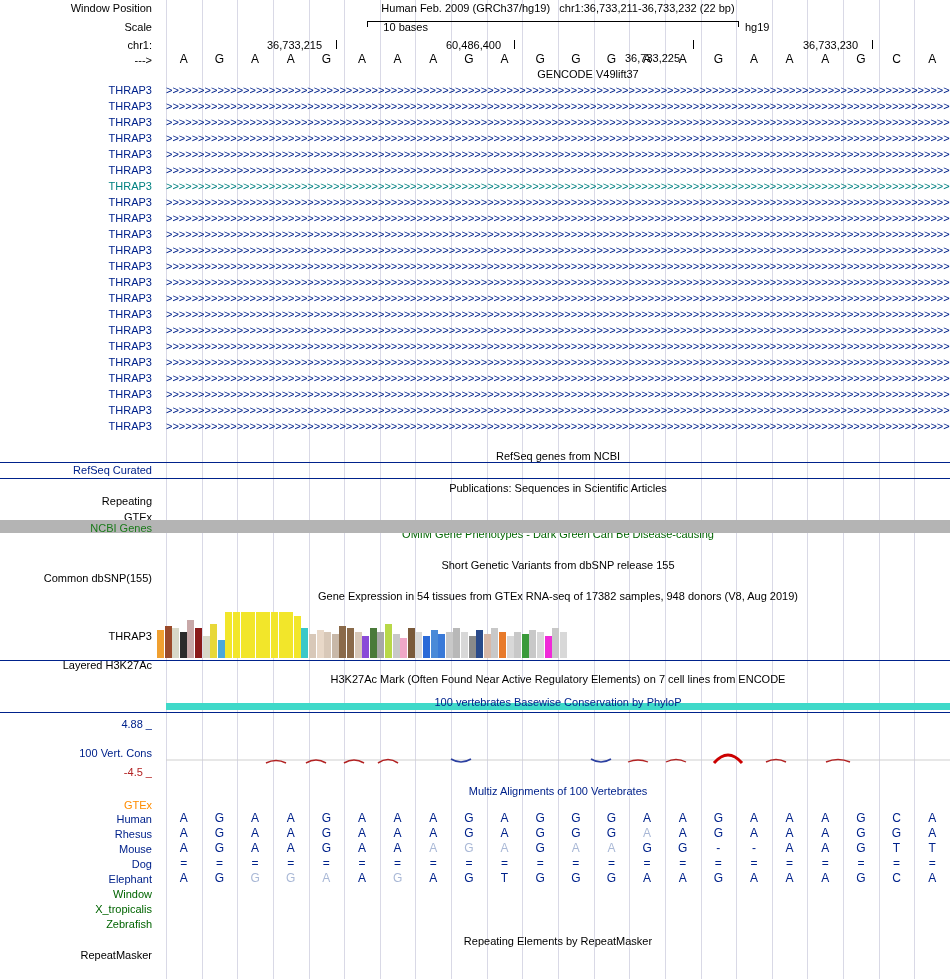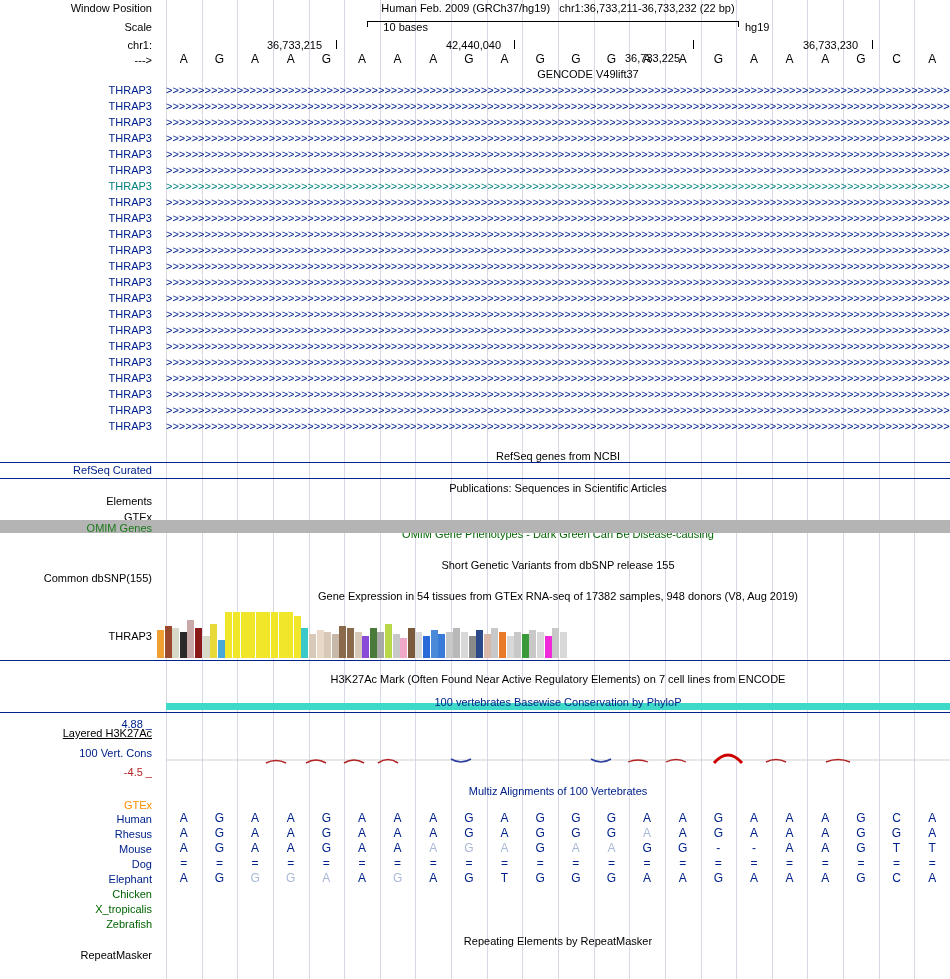--- a/index.html
+++ b/index.html
@@ -94,21 +94,21 @@
 
 <div class="label" style="top:21px;width:152px;left:0;">Scale</div>
 <div style="position:absolute;top:21px;left:318px;width:110px;text-align:right;font-size:11px;">10 bases</div>
 <div class="scalebar" style="left:367px;top:21px;width:370px;"></div>
 <div style="position:absolute;top:21px;left:745px;font-size:11px;">hg19</div>
 
 <div class="label" style="top:39px;width:152px;left:0;">chr1:</div>
 <div style="position:absolute;top:39px;left:166px;width:784px;height:14px;">
   <span style="position:absolute;left:101px;font-size:11px;">36,733,215</span>
   <div class="tickmark" style="left:170px;top:1px;"></div>
-  <span style="position:absolute;left:280px;font-size:11px;">42,440,040</span>
+  <span style="position:absolute;left:280px;font-size:11px;">60,486,400</span>
   <div class="tickmark" style="left:348px;top:1px;"></div>
   <span style="position:absolute;left:459px;font-size:11px;margin-top:13px;">36,733,225</span>
   <div class="tickmark" style="left:527px;top:1px;"></div>
   <span style="position:absolute;left:637px;font-size:11px;">36,733,230</span>
   <div class="tickmark" style="left:706px;top:1px;"></div>
 </div>
 
 <div class="label" style="top:54px;width:152px;left:0;">---&gt;</div>
 <div class="baserow" id="seqrow" style="top:52px;">
     <span style="left: 0px; width: 35.6364px;">A</span>
@@ -183,26 +183,26 @@
     <div class="label blue" style="top: 420px; width: 152px; left: 0px;">THRAP3</div>
     <div class="generow" style="top: 420px;">&gt;&gt;&gt;&gt;&gt;&gt;&gt;&gt;&gt;&gt;&gt;&gt;&gt;&gt;&gt;&gt;&gt;&gt;&gt;&gt;&gt;&gt;&gt;&gt;&gt;&gt;&gt;&gt;&gt;&gt;&gt;&gt;&gt;&gt;&gt;&gt;&gt;&gt;&gt;&gt;&gt;&gt;&gt;&gt;&gt;&gt;&gt;&gt;&gt;&gt;&gt;&gt;&gt;&gt;&gt;&gt;&gt;&gt;&gt;&gt;&gt;&gt;&gt;&gt;&gt;&gt;&gt;&gt;&gt;&gt;&gt;&gt;&gt;&gt;&gt;&gt;&gt;&gt;&gt;&gt;&gt;&gt;&gt;&gt;&gt;&gt;&gt;&gt;&gt;&gt;&gt;&gt;&gt;&gt;&gt;&gt;&gt;&gt;&gt;&gt;&gt;&gt;&gt;&gt;&gt;&gt;&gt;&gt;&gt;&gt;&gt;&gt;&gt;&gt;&gt;&gt;&gt;&gt;&gt;&gt;&gt;&gt;&gt;&gt;&gt;&gt;&gt;&gt;&gt;&gt;&gt;&gt;&gt;&gt;&gt;&gt;&gt;&gt;&gt;&gt;&gt;&gt;&gt;&gt;&gt;&gt;&gt;&gt;&gt;&gt;&gt;&gt;&gt;&gt;&gt;&gt;&gt;&gt;&gt;&gt;&gt;&gt;&gt;&gt;&gt;&gt;&gt;&gt;&gt;&gt;&gt;&gt;&gt;&gt;&gt;&gt;&gt;&gt;&gt;&gt;&gt;&gt;&gt;&gt;&gt;&gt;&gt;&gt;&gt;&gt;&gt;&gt;&gt;&gt;&gt;&gt;&gt;&gt;&gt;&gt;</div>
   </div>
 
 <div class="hr" style="top:462px;"></div>
 <div class="label blue" style="top:464px;width:152px;left:0;">RefSeq Curated</div>
 <div class="center-title" style="top:450px;">RefSeq genes from NCBI</div>
 <div class="hr" style="top:478px;"></div>
 
 <div class="center-title" style="top:482px;">Publications: Sequences in Scientific Articles</div>
-<div class="label" style="top:495px;width:152px;left:0;">Elements</div>
+<div class="label" style="top:495px;width:152px;left:0;">Repeating</div>
 <div class="label" style="top:511px;width:152px;left:0;">GTEx</div>
 
 <div class="center-title green" style="top:528px;">OMIM Gene Phenotypes - Dark Green Can Be Disease-causing</div>
 <div class="omimbar"></div>
-<div class="label darkgreen" style="top:522px;width:152px;left:0;">OMIM Genes</div>
+<div class="label darkgreen" style="top:522px;width:152px;left:0;">NCBI Genes</div>
 
 <div class="center-title" style="top:559px;">Short Genetic Variants from dbSNP release 155</div>
 <div class="label" style="top:572px;width:152px;left:0;">Common dbSNP(155)</div>
 
 <div class="center-title" style="top:590px;">Gene Expression in 54 tissues from GTEx RNA-seq of 17382 samples, 948 donors (V8, Aug 2019)</div>
 <div class="label" style="top:630px;width:152px;left:0;">THRAP3</div>
 <div class="gtexbars" id="gtexbars">
     <b style="left: 0px; width: 7px; height: 28px; background: rgb(240, 160, 48);"></b>
     <b style="left: 7.6px; width: 7px; height: 32px; background: rgb(154, 74, 42);"></b>
     <b style="left: 15.2px; width: 7px; height: 30px; background: rgb(216, 216, 200);"></b>
@@ -254,21 +254,21 @@
     <b style="left: 364.8px; width: 7px; height: 24px; background: rgb(58, 154, 58);"></b>
     <b style="left: 372.4px; width: 7px; height: 28px; background: rgb(200, 200, 200);"></b>
     <b style="left: 380px; width: 7px; height: 26px; background: rgb(216, 216, 216);"></b>
     <b style="left: 387.6px; width: 7px; height: 22px; background: rgb(240, 42, 216);"></b>
     <b style="left: 395.2px; width: 7px; height: 30px; background: rgb(200, 200, 200);"></b>
     <b style="left: 402.8px; width: 7px; height: 26px; background: rgb(216, 216, 216);"></b>
   </div>
 <div class="hr" style="top:660px;"></div>
 
 <div class="center-title" style="top:673px;">H3K27Ac Mark (Often Found Near Active Regulatory Elements) on 7 cell lines from ENCODE</div>
-<div class="label" style="top:727px;width:152px;left:0;text-decoration:underline;">Layered H3K27Ac</div>
+<div class="label" style="top:659px;width:152px;left:0;">Layered H3K27Ac</div>
 <div class="h3k27bar"></div>
 <div class="hr" style="top:712px;"></div>
 
 <div class="center-title blue" style="top:696px;">100 vertebrates Basewise Conservation by PhyloP</div>
 <div class="label blue" style="top:718px;width:152px;left:0;">4.88 _</div>
 <div class="label blue" style="top:747px;width:152px;left:0;">100 Vert. Cons</div>
 <div class="label" style="top:766px;width:152px;left:0;color:#b22222;">-4.5 _</div>
 <svg class="consrow" viewBox="0 0 784 30" preserveAspectRatio="none">
   <line x1="0" y1="15" x2="784" y2="15" stroke="#cfcfcf" stroke-width="1"></line>
   <path d="M100 18 Q110 13 120 18" stroke="#b22222" fill="none" stroke-width="1.6"></path>
@@ -405,21 +405,21 @@
       <span style="left: 463.273px; width: 35.6364px; color: rgb(0, 34, 139);">A</span>
       <span style="left: 498.909px; width: 35.6364px; color: rgb(0, 34, 139);">A</span>
       <span style="left: 534.545px; width: 35.6364px; color: rgb(0, 34, 139);">G</span>
       <span style="left: 570.182px; width: 35.6364px; color: rgb(0, 34, 139);">A</span>
       <span style="left: 605.818px; width: 35.6364px; color: rgb(0, 34, 139);">A</span>
       <span style="left: 641.455px; width: 35.6364px; color: rgb(0, 34, 139);">A</span>
       <span style="left: 677.091px; width: 35.6364px; color: rgb(0, 34, 139);">G</span>
       <span style="left: 712.727px; width: 35.6364px; color: rgb(0, 34, 139);">C</span>
       <span style="left: 748.364px; width: 35.6364px; color: rgb(0, 34, 139);">A</span>
     </div>
-    <div class="label" style="top: 888px; width: 152px; left: 0px; color: rgb(0, 100, 0);">Chicken</div>
+    <div class="label" style="top: 888px; width: 152px; left: 0px; color: rgb(0, 100, 0);">Window</div>
     <div class="multiz" style="top: 886px;"></div>
     <div class="label" style="top: 903px; width: 152px; left: 0px; color: rgb(0, 100, 0);">X_tropicalis</div>
     <div class="multiz" style="top: 901px;"></div>
     <div class="label" style="top: 918px; width: 152px; left: 0px; color: rgb(0, 100, 0);">Zebrafish</div>
     <div class="multiz" style="top: 916px;"></div>
   </div>
 
 <div class="center-title" style="top:935px;">Repeating Elements by RepeatMasker</div>
 <div class="label" style="top:949px;width:152px;left:0;">RepeatMasker</div>
 

